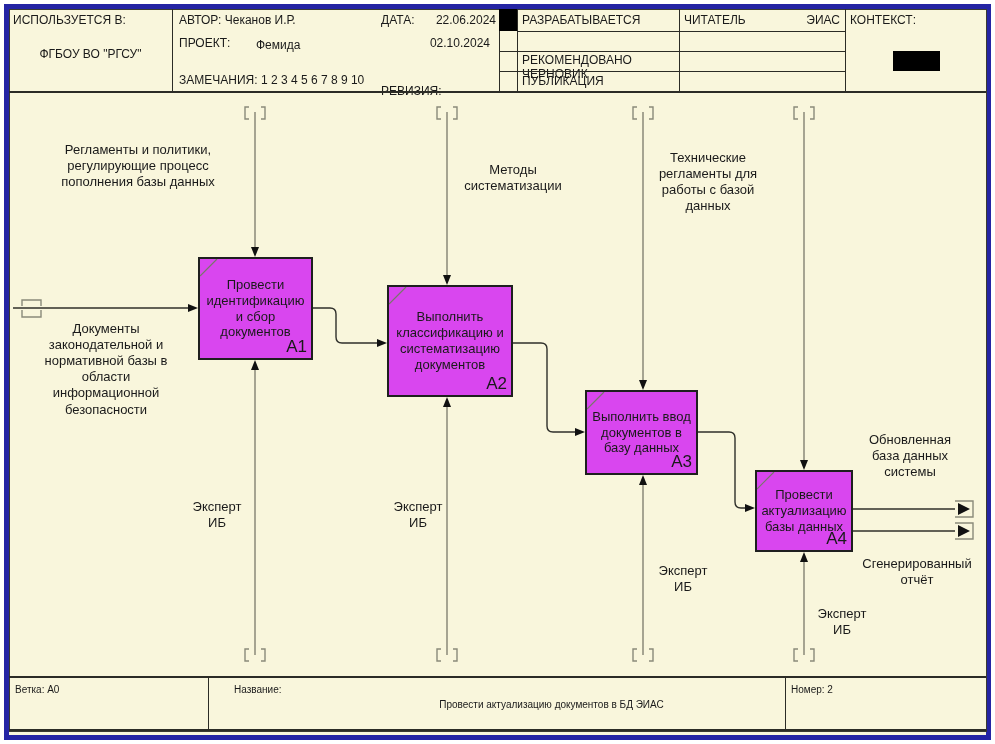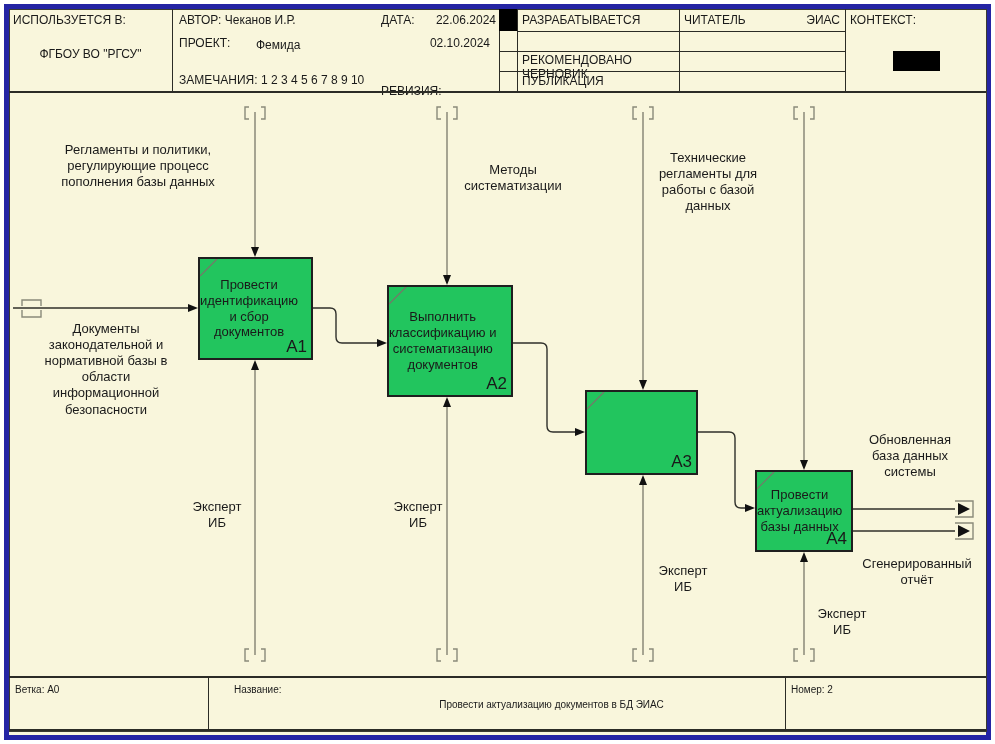--- a/index.html
+++ b/index.html
@@ -2,21 +2,21 @@
 <html><head>
 <meta charset="utf-8">
 <style>
   html,body{margin:0;padding:0;}
   body{width:995px;height:744px;background:#ffffff;font-family:"Liberation Sans",sans-serif;color:#1a1a1a;position:relative;overflow:hidden;}
   .frame{position:absolute;left:4px;top:4px;width:977px;height:726px;border:5px solid #2424a4;background:#f9f6dc;}
   .inner-border{position:absolute;left:9px;top:9px;width:976px;height:721px;border:1px solid #3a3a32;pointer-events:none;}
   .ln{position:absolute;background:#2c2c26;}
   .hdr-txt{position:absolute;font-size:12px;white-space:nowrap;}
   .blackbox{position:absolute;background:#000;}
-  .activity{position:absolute;background:#22c55e;border:2px solid #1f1f1f;box-sizing:border-box;display:flex;align-items:center;justify-content:flex-start;text-align:center;font-size:13px;line-height:1.22;white-space:pre-line;}
+  .activity{position:absolute;background:#d946ef;border:2px solid #1f1f1f;box-sizing:border-box;display:flex;align-items:center;justify-content:center;text-align:center;font-size:13px;line-height:1.22;white-space:pre-line;}
   .activity .code{position:absolute;right:4px;bottom:0px;font-size:17px;}
   .corner{position:absolute;left:0;top:0;}
   .lbl{position:absolute;font-size:13px;line-height:1.24;text-align:center;white-space:pre-line;}
   .ftr-txt{position:absolute;font-size:10px;white-space:nowrap;}
   svg.wires{position:absolute;left:0;top:0;pointer-events:none;}
 </style>
 </head>
 <body>
 
 <div class="frame"></div>
@@ -148,20 +148,23 @@
   <span>Выполнить
 классификацию и
 систематизацию
 документов</span>
   <span class="code">A2</span>
 </div>
 <div class="activity" style="left:585px;top:390px;width:113px;height:85px;">
   <svg class="corner" width="18" height="18">
       <line x1="0" y1="17" x2="17" y2="0" stroke="#77776a" stroke-width="1.2"></line>
     </svg>
+  <span>Выполнить ввод
+документов в
+базу данных</span>
   <span class="code">A3</span>
 </div>
 <div class="activity" style="left:755px;top:470px;width:98px;height:82px;">
   <svg class="corner" width="18" height="18">
       <line x1="0" y1="17" x2="17" y2="0" stroke="#77776a" stroke-width="1.2"></line>
     </svg>
   <span>Провести
 актуализацию
 базы данных</span>
   <span class="code">A4</span>

